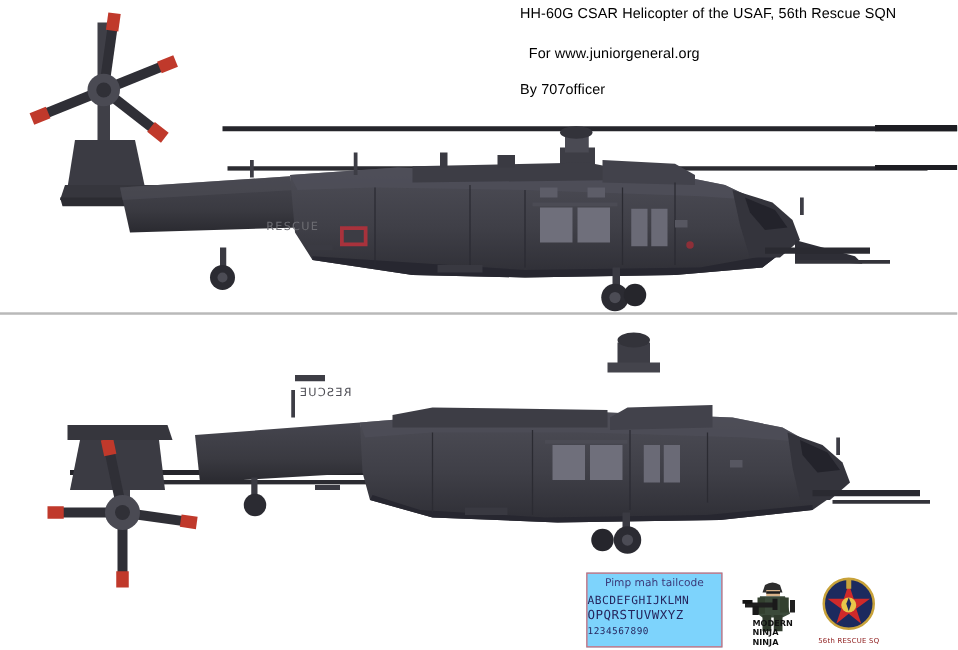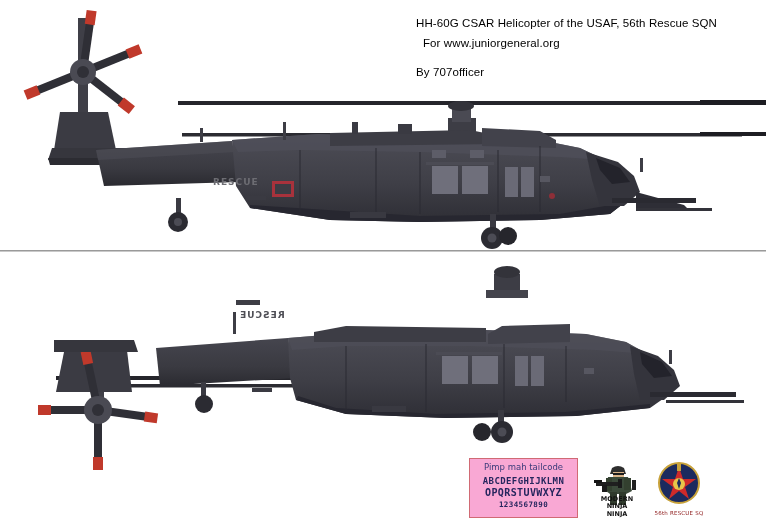--- a/index.html
+++ b/index.html
@@ -1,42 +1,42 @@
 <!DOCTYPE html>
 <html><head>
 <meta charset="utf-8">
 <style>
   html,body{margin:0;padding:0;background:#ffffff;}
   body{width:766px;height:520px;overflow:hidden;font-family:"Liberation Sans",sans-serif;}
   #stage{position:relative;width:766px;height:520px;background:#ffffff;}
 
   .txt{position:absolute;color:#000;font-size:11.5px;line-height:14px;letter-spacing:0.1px;white-space:nowrap;}
-  #title1{left:416px;top:16px;}
+  #title1{left:416px;top:4px;}
   #title2{left:416px;top:20px;margin-top:45px;}
   #title3{left:423px;top:36px;}
 
   .divider{position:absolute;left:0;width:766px;height:1px;background:#9a9a9a;}
   #div1{top:250px;}
   #div2{top:251px;background:#c9c9c9;}
 
   
-  #tailpanel{position:absolute;left:469px;top:458px;width:107px;height:58px;border:1px solid #d06a74;background:#f9a8d4;}
+  #tailpanel{position:absolute;left:469px;top:458px;width:107px;height:58px;border:1px solid #d06a74;background:#7dd3fc;}
   #tailpanel .tl{position:absolute;left:0;top:3px;width:107px;text-align:center;font-size:8.5px;color:#3b3b7a;font-family:"DejaVu Sans",sans-serif;}
-  #tailpanel .row{position:absolute;left:0;width:107px;text-align:center;color:#26265e;font-family:"DejaVu Sans Mono",monospace;font-weight:bold;letter-spacing:0.4px;}
+  #tailpanel .row{position:absolute;left:0;width:107px;color:#26265e;font-family:"DejaVu Sans Mono",monospace;font-weight:normal;letter-spacing:0.4px;}
   #tr1{top:17px;font-size:9px;}
   #tr2{top:28px;font-size:10px;}
   #tr3{top:41px;font-size:7.5px;letter-spacing:0px;}
 
   
   #mnd{position:absolute;left:588px;top:462px;width:58px;height:56px;}
-  #mnd .mndtxt{position:absolute;left:0;bottom:0;width:58px;text-align:center;font-size:6.5px;line-height:7.5px;font-weight:bold;color:#111;font-family:"DejaVu Sans",sans-serif;}
+  #mnd .mndtxt{position:absolute;left:14px;bottom:0;width:58px;font-size:6.5px;line-height:7.5px;font-weight:bold;color:#111;font-family:"DejaVu Sans",sans-serif;}
   #sqn{position:absolute;left:652px;top:460px;width:54px;height:56px;}
   #sqn .sqntxt{position:absolute;left:0;bottom:0px;width:54px;text-align:center;font-size:5.5px;color:#8a1414;font-family:"DejaVu Sans",sans-serif;letter-spacing:0.2px;}
 
-  .markings{position:absolute;font-family:"DejaVu Sans",sans-serif;font-weight:bold;letter-spacing:1px;}
+  .markings{position:absolute;font-family:"DejaVu Sans",sans-serif;font-weight:normal;letter-spacing:1px;}
   #rescue1{left:213px;top:177px;font-size:9px;color:#6d6d73;}
   #rescue2{left:239px;top:310px;font-size:9px;color:#4e4e55;transform:scaleX(-1);}
 </style>
 </head>
 <body>
 
 <div id="stage">
 
   <div class="txt" id="title1">HH-60G CSAR Helicopter of the USAF, 56th Rescue SQN</div>
   <div class="txt" id="title2">By 707officer</div>

